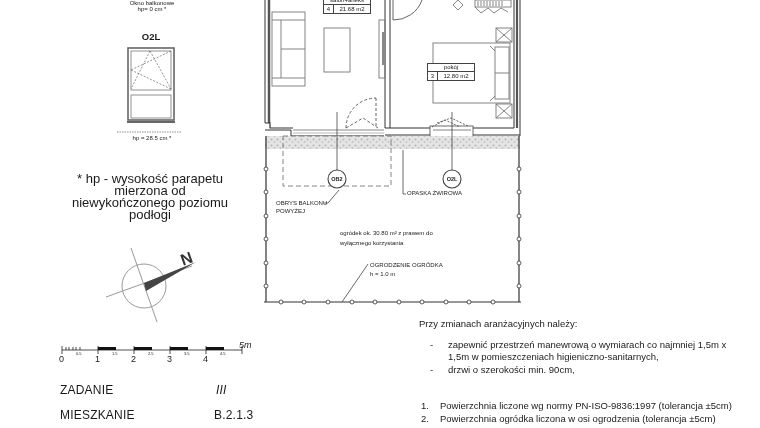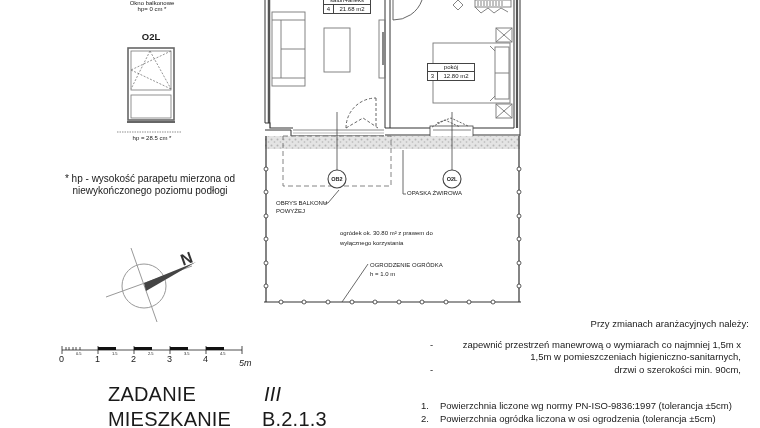--- a/index.html
+++ b/index.html
@@ -1,20 +1,20 @@
 <!DOCTYPE html>
 <html><head>
 <meta charset="utf-8">
 <style>
   html, body { margin: 0; padding: 0; background: #ffffff; }
   body { width: 760px; height: 428px; position: relative; overflow: hidden; font-family: "Liberation Sans", sans-serif; color: #1a1a1a; }
   .abs { position: absolute; }
   .tiny { font-size: 6px; }
   .note { font-size: 9.5px; line-height: 12.5px; }
-  .big { font-size: 20px; letter-spacing: 0.2px; margin-left: 48px; }
+  .big { font-size: 12px; letter-spacing: 0.2px; }
   svg { position: absolute; left: 0; top: 0; }
   ul.req { list-style: none; margin: 8px; padding: 0; }
   ul.req li { position: relative; padding-left: 21px; }
   ul.req li::before { content: "-"; position: absolute; left: 3px; }
   ol.uwagi { list-style: none; margin: 0; padding: 0; }
   ol.uwagi li { position: relative; padding-left: 21px; }
   ol.uwagi li span.num { position: absolute; left: 2px; }
 </style>
 </head>
 <body>
@@ -190,21 +190,21 @@
     <rect x="206" y="347" width="18" height="3" fill="#111" stroke="none"></rect>
   </g>
 </svg>
 
 <div class="abs tiny" style="left:118px; top:0px; width:68px; text-align:center;">
   <div>Okno balkonowe</div>
   <div>hp= 0 cm *</div>
 </div>
 <div class="abs" style="left:128px; top:31px; width:46px; text-align:center; font-size:9.5px; font-weight:bold;">O2L</div>
 <div class="abs tiny" style="left:118px; top:135px; width:68px; text-align:center;">hp = 28.5 cm *</div>
-<div class="abs" style="left:60px; top:173px; width:180px; text-align:center; font-size:10px; line-height:12px;">
+<div class="abs" style="left:60px; top:173px; width:180px; text-align:center; font-size:13px; line-height:12px;">
   <div>* hp - wysokość parapetu mierzona od</div>
   <div>niewykończonego poziomu podłogi</div>
 </div>
 
 <div class="abs" style="left:323px; top:-4px; width:46px; border:0.8px solid #444; font-size:6px; background:#fff;">
   <div style="text-align:center; border-bottom:0.8px solid #444; height:7px; line-height:7px;">salon+aneks</div>
   <div style="display:flex; height:8px; line-height:8px;">
     <span style="width:9px; text-align:center; border-right:0.8px solid #444;">4</span>
     <span style="flex:1; text-align:center;">21.68 m2</span>
   </div>
@@ -234,34 +234,34 @@
 </div>
 
 <div class="abs" style="left:181px; top:250px; font-size:16px; font-weight:bold; color:#333; transform:rotate(-20deg);">N</div>
 
 <div class="abs" style="left:0; top:0;">
   <span class="abs" style="left:59px; top:354px; font-size:9px;">0</span>
   <span class="abs" style="left:95px; top:354px; font-size:9px;">1</span>
   <span class="abs" style="left:131px; top:354px; font-size:9px;">2</span>
   <span class="abs" style="left:167px; top:354px; font-size:9px;">3</span>
   <span class="abs" style="left:203px; top:354px; font-size:9px;">4</span>
-  <span class="abs" style="left:239px; top:358px; font-size:9px;font-style:italic;">5m</span>
+  <span class="abs" style="left:239px; top:340px; font-size:9px;font-style:italic;">5m</span>
   <span class="abs" style="left:76px; top:351px; font-size:4px;">0.5</span>
   <span class="abs" style="left:112px; top:351px; font-size:4px;">1.5</span>
   <span class="abs" style="left:148px; top:351px; font-size:4px;">2.5</span>
   <span class="abs" style="left:184px; top:351px; font-size:4px;">3.5</span>
   <span class="abs" style="left:220px; top:351px; font-size:4px;">4.5</span>
 </div>
 
 <div class="abs big" style="left:60px; top:383px;">ZADANIE</div>
 <div class="abs big" style="left:216px; top:383px;font-style:italic;">III</div>
 <div class="abs big" style="left:60px; top:408px;">MIESZKANIE</div>
 <div class="abs big" style="left:214px; top:408px;">B.2.1.3</div>
 
-<div class="abs note" style="left:419px; top:318px; width:330px;text-align:right;">
+<div class="abs note" style="left:419px; top:318px; width:330px;">
   <div>Przy zmianach aranżacyjnych należy:</div>
   <ul class="req">
     <li>zapewnić przestrzeń manewrową o wymiarach co najmniej 1,5m x 1,5m w pomieszczeniach higieniczno-sanitarnych,</li>
     <li>drzwi o szerokości min. 90cm,</li>
   </ul>
 </div>
 
 <div class="abs note" style="left:419px; top:400px; width:340px;">
   <ol class="uwagi">
     <li><span class="num">1.</span><span>Powierzchnia liczone wg normy PN-ISO-9836:1997 (tolerancja ±5cm)</span></li>

